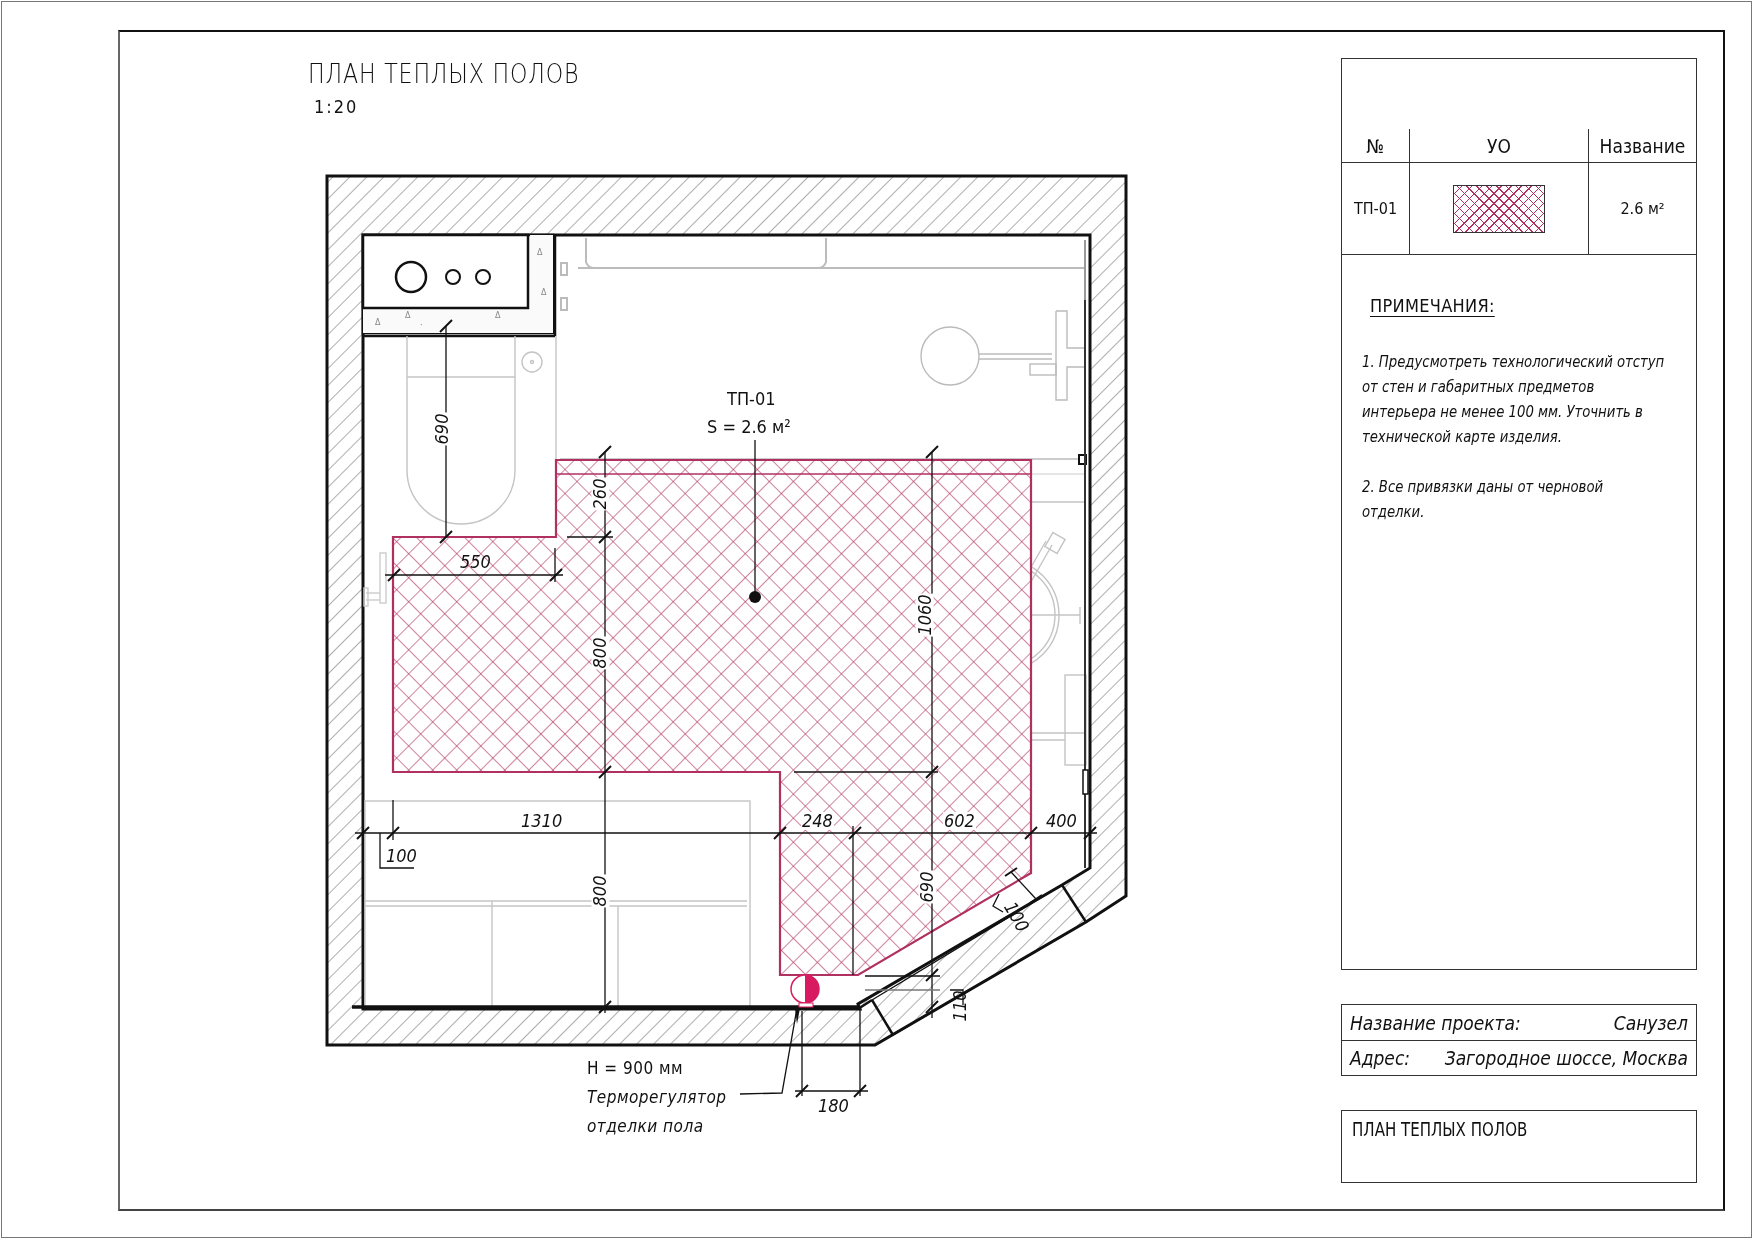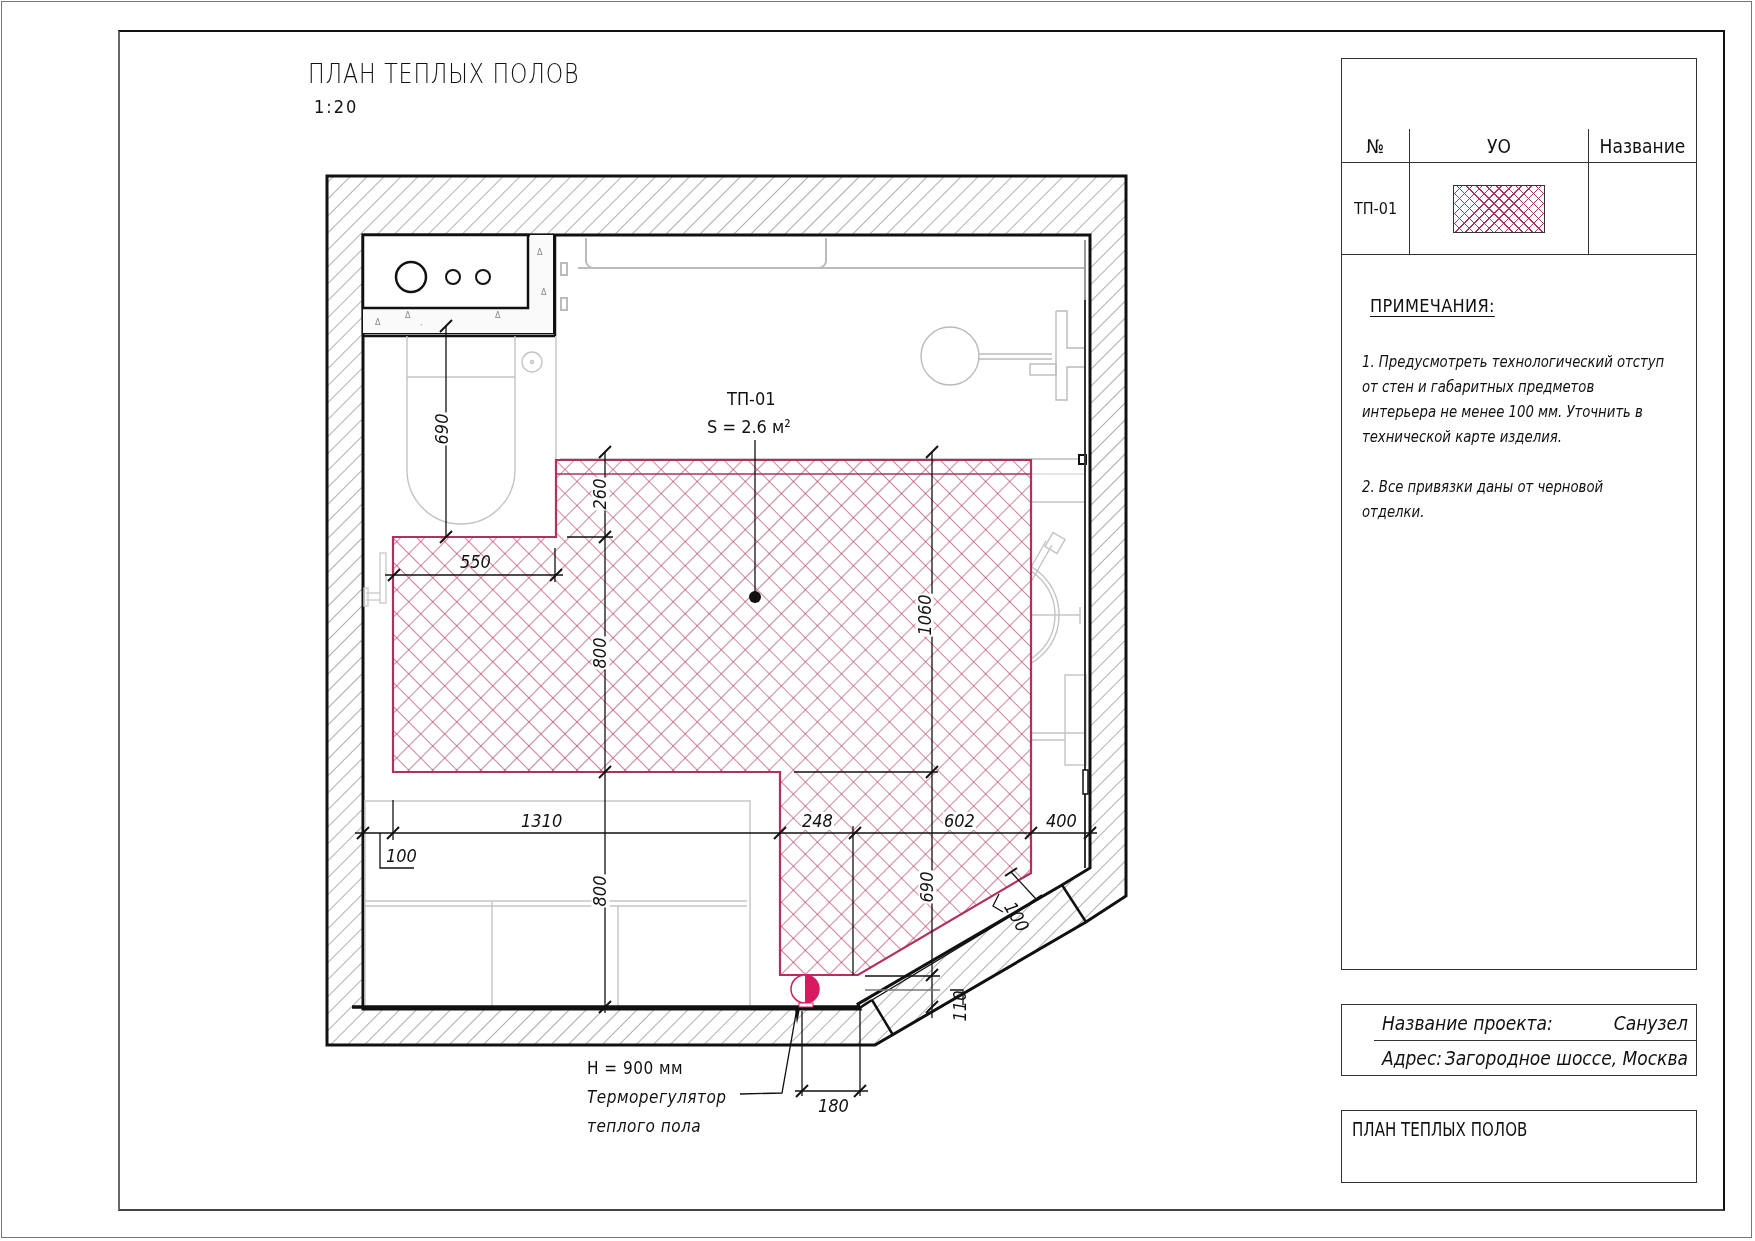--- a/index.html
+++ b/index.html
@@ -18,21 +18,21 @@
   .spec-row .c1{width:67px;border-right:1.5px solid #333;display:flex;align-items:center;justify-content:center;}
   .spec-row .c2{width:178px;border-right:1.5px solid #333;display:flex;align-items:center;justify-content:center;}
   .spec-row .c3{flex:1;display:flex;align-items:center;justify-content:center;}
   .spec-head{height:33px;font-size:19px;}
   .spec-body{height:91px;font-size:16px;}
   .swatch{width:92px;height:48px;border:1.5px solid #333;box-sizing:border-box;background-color:#fff;
     background-image:repeating-linear-gradient(45deg,transparent 0 6px,#b03060 6px 7px),repeating-linear-gradient(-45deg,transparent 0 6px,#b03060 6px 7px);}
   .notes-title{position:absolute;left:28px;top:236px;font-size:18px;text-decoration:underline;text-underline-offset:4px;letter-spacing:0.3px;}
   .notes{position:absolute;left:20px;top:290px;width:330px;font-size:16px;line-height:25px;font-style:italic;transform:scaleX(0.92);transform-origin:left top;}
   .notes p{margin:0 0 25px 0;}
-  .proj{left:1341px;top:1004px;width:356px;height:72px;border:1.5px solid #333;box-sizing:border-box;padding-left:32px;}
+  .proj{left:1341px;top:1004px;width:356px;height:72px;border:1.5px solid #333;box-sizing:border-box;}
   .proj-row{height:35px;display:flex;align-items:center;justify-content:space-between;padding:0 8px;font-size:19px;font-style:italic;box-sizing:border-box;}
   .proj-row + .proj-row{border-top:1.5px solid #333;}
   .tb{left:1341px;top:1110px;width:356px;height:73px;border:1.5px solid #333;box-sizing:border-box;}
   .tb-row{height:35px;display:flex;align-items:center;padding:0 10px;font-size:19px;box-sizing:border-box;}
   .tb-row + .tb-row{border-top:1.5px solid #333;}
   .tb-row span{display:inline-block;transform:scaleX(0.88);transform-origin:left center;}
   .dim{position:absolute;font-size:18px;font-style:italic;background:#fff;line-height:18px;padding:0 1px;}
   .lbl{position:absolute;font-size:18px;}
   .thermo-text{position:absolute;font-size:17px;line-height:29px;letter-spacing:0.5px;}
 </style>
@@ -241,34 +241,35 @@
 <div class="dim" style="left:943px;top:812px;">602</div>
 <div class="dim" style="left:1045px;top:812px;background:transparent;">400</div>
 <div class="dim" style="left:584px;top:882px;transform:rotate(-90deg);">800</div>
 <div class="dim" style="left:911px;top:878px;transform:rotate(-90deg);">690</div>
 <div class="dim" style="left:1000px;top:908px;transform:rotate(60deg);background:transparent;">100</div>
 <div class="dim" style="left:944px;top:997px;transform:rotate(-90deg);background:transparent;">110</div>
 <div class="dim" style="left:817px;top:1097px;background:transparent;">180</div>
 
 <div class="thermo-text" style="left:587px;top:1054px;">H = 900 мм</div>
 <div class="thermo-text" style="left:587px;top:1083px;font-style:italic;">Терморегулятор</div>
-<div class="thermo-text" style="left:587px;top:1112px;font-style:italic;">теплого пола</div>
+<div class="thermo-text" style="left:587px;top:1112px;font-style:italic;">отделки пола</div>
 
 <div class="abs spec">
   <div class="spec-table">
     <div class="spec-row spec-head">
       <div class="c1">№</div>
       <div class="c2">УО</div>
       <div class="c3">Название</div>
     </div>
     <div class="spec-row spec-body">
       <div class="c1">ТП-01</div>
       <div class="c2">
           <div class="swatch"></div>
         </div>
+      <div class="c3">2.6 м²</div>
     </div>
   </div>
   <div class="notes-title">ПРИМЕЧАНИЯ:</div>
   <div class="notes">
     <p>1. Предусмотреть технологический отступ от стен и габаритных предметов интерьера не менее 100 мм. Уточнить в технической карте изделия.</p>
     <p>2. Все привязки даны от черновой отделки.</p>
   </div>
 </div>
 
 <div class="abs proj">

